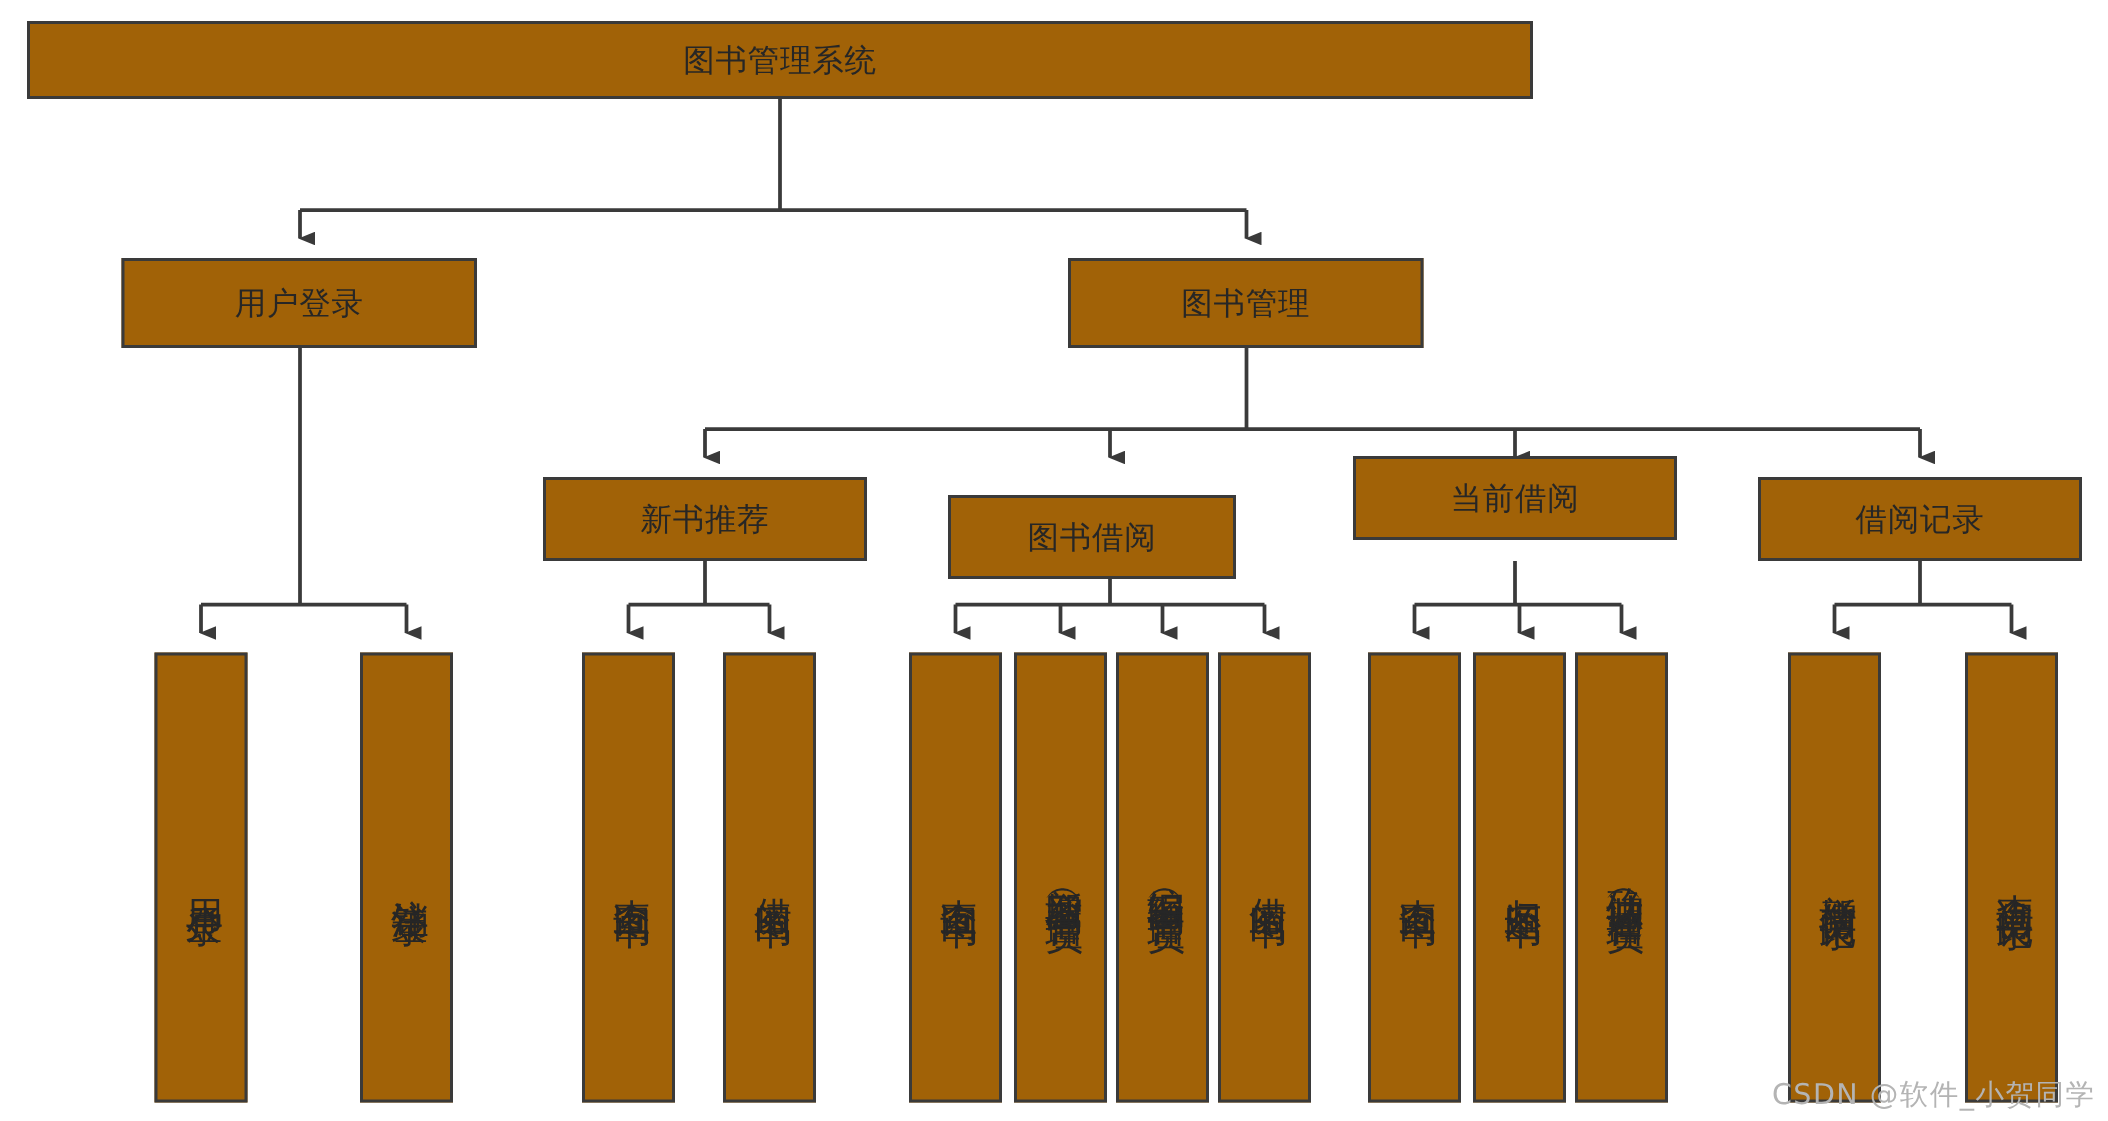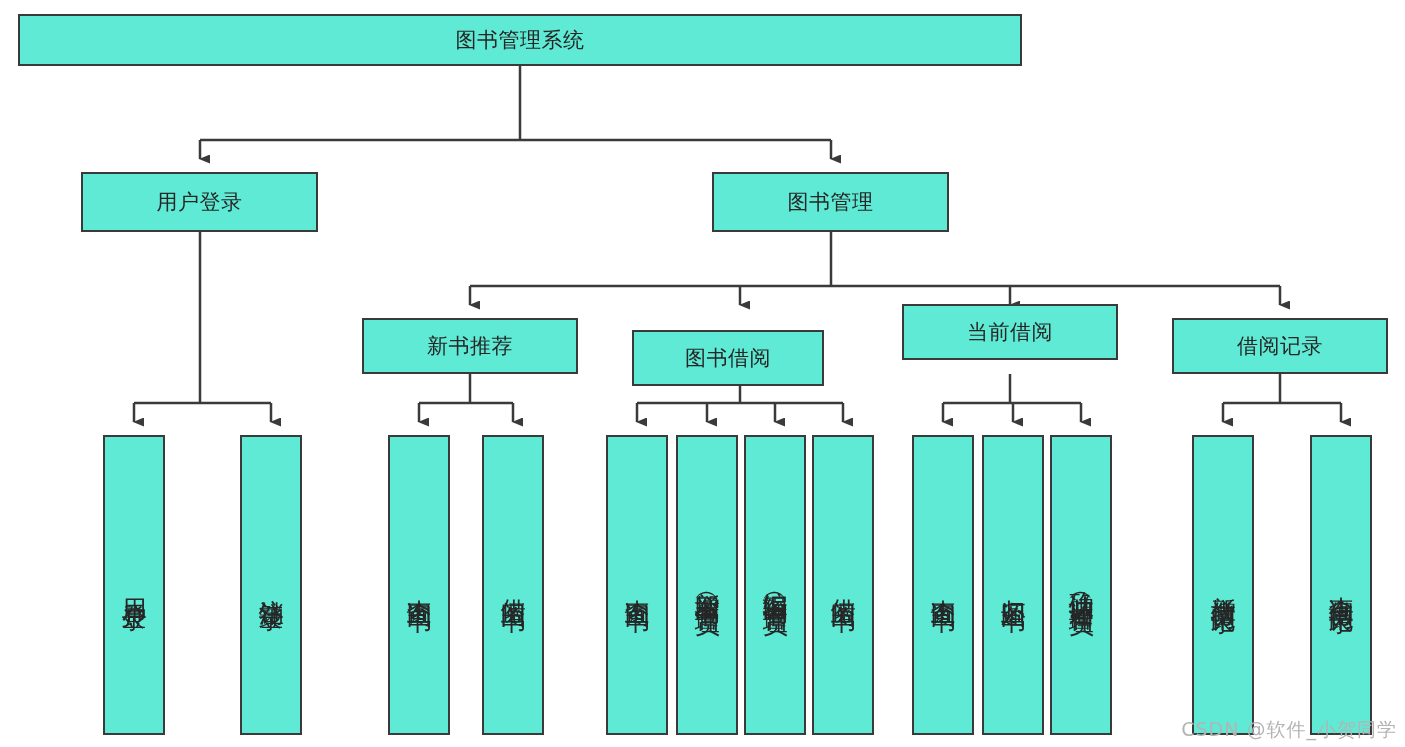--- a/index.html
+++ b/index.html
@@ -22,25 +22,26 @@
     left: 0;
     top: 0;
     width: 1405px;
     height: 747px;
     pointer-events: none;
   }
   .node {
     position: absolute;
     box-sizing: border-box;
     border: 2.5px solid #3a3a3a;
-    background: #5eead4;
+    background: #a16207;
     display: flex;
     align-items: center;
     justify-content: center;
     color: #262626;
+    font-family: Liberation Mono, monospace;
   }
   .node.horiz {
     font-size: 21px;
     letter-spacing: 0.5px;
   }
   .node.vert {
     writing-mode: vertical-rl;
     text-orientation: upright;
     font-size: 25px;
     line-height: 1.18;

